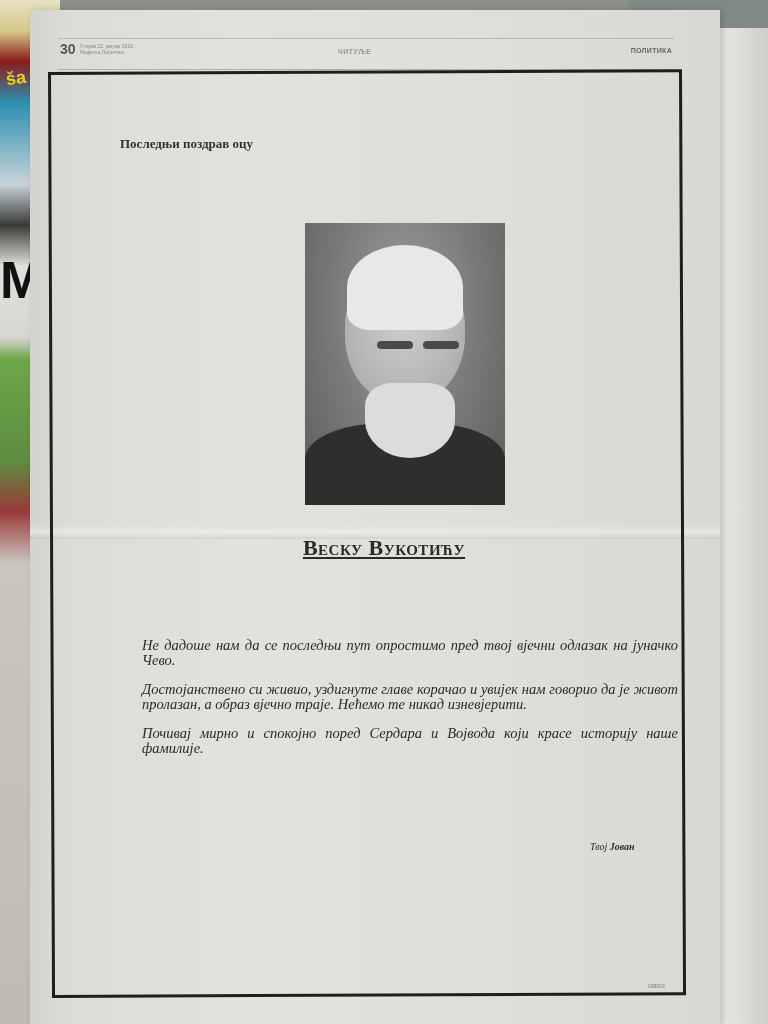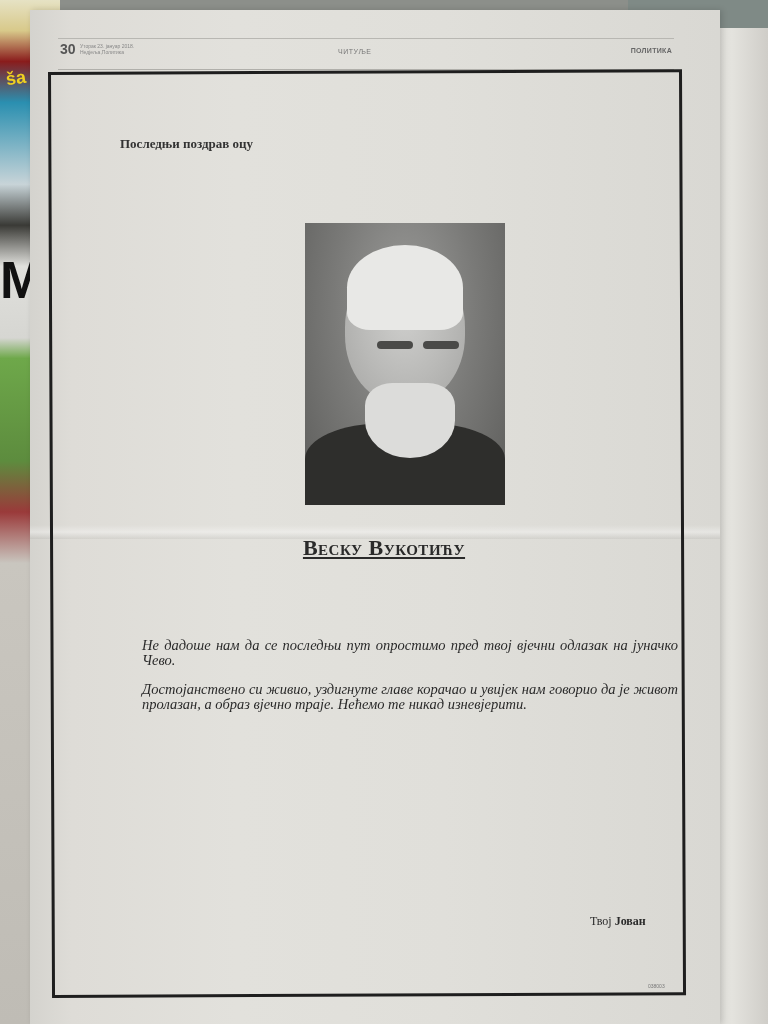--- a/index.html
+++ b/index.html
@@ -101,21 +101,21 @@
     font-size: 22px; font-weight: bold; color: #2a2a2a; letter-spacing: 0.5px;
     font-variant: small-caps;
     text-decoration: underline;
   }
   .body-text {
     position: absolute; left: 142px; top: 638px; width: 536px;
     font-size: 14.5px; line-height: 15px; color: #2a2a2a; text-align: justify; font-style: italic;
   }
   .body-text p { margin: 0 0 14px 0; }
   .signature {
-    position: absolute; left: 590px; top: 914px; font-size: 12px; color: #2a2a2a;
+    position: absolute; left: 590px; top: 841px; font-size: 10px; color: #2a2a2a; font-style: italic;
   }
   .signature .first { font-weight: bold; }
   .code {
     position: absolute; left: 648px; top: 983px; font-family: "Liberation Sans", sans-serif;
     font-size: 5px; color: #777;
   }
 </style>
 </head>
 <body>
 
@@ -151,20 +151,21 @@
   <div class="brow" style="left:118px;"></div>
   <div class="coat"></div>
   <div class="beard"></div>
 </div>
 
 <div class="name">Веску Вукотићу</div>
 
 <div class="body-text">
   <p>Не дадоше нам да се последњи пут опростимо пред твој вјечни одлазак на јуначко Чево.</p>
   <p>Достојанствено си живио, уздигнуте главе корачао и увијек нам говорио да је живот пролазан, а образ вјечно траје. Нећемо те никад изневјерити.</p>
+  <p>Почивај мирно и спокојно поред Сердара и Војвода који красе историју наше фамилије.</p>
 </div>
 
 <div class="signature">
   <span>Твој</span>
   <span class="first">Јован</span>
 </div>
 
 <div class="code">038003</div>
 
 </body></html>

